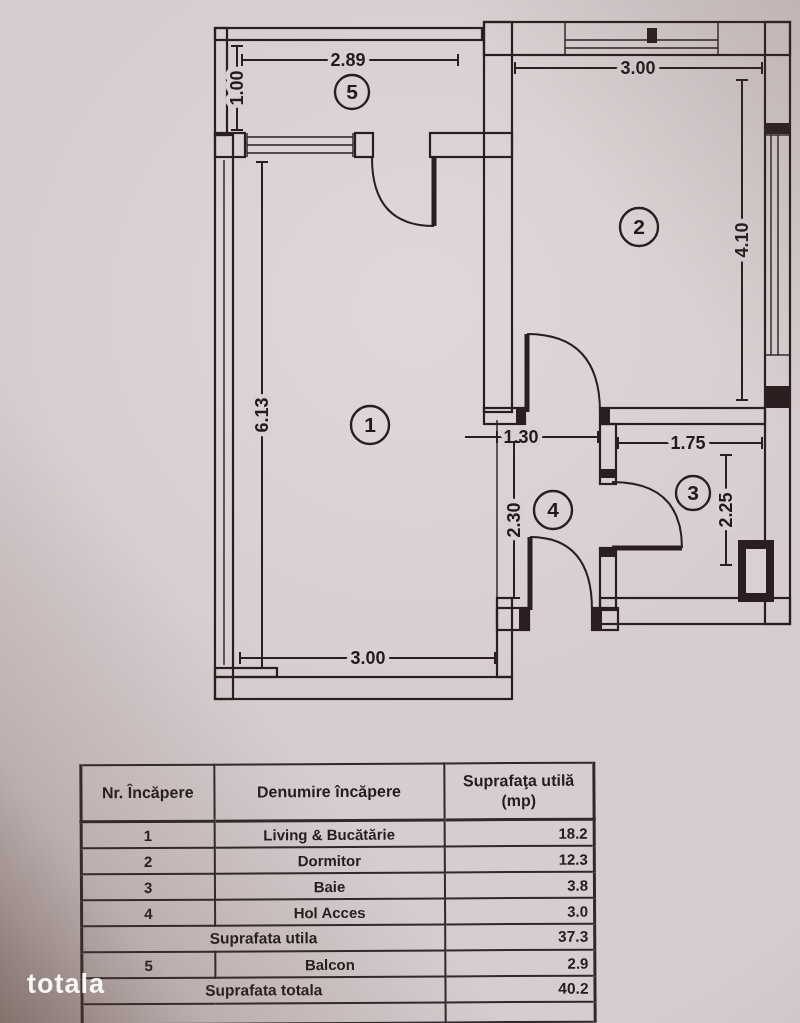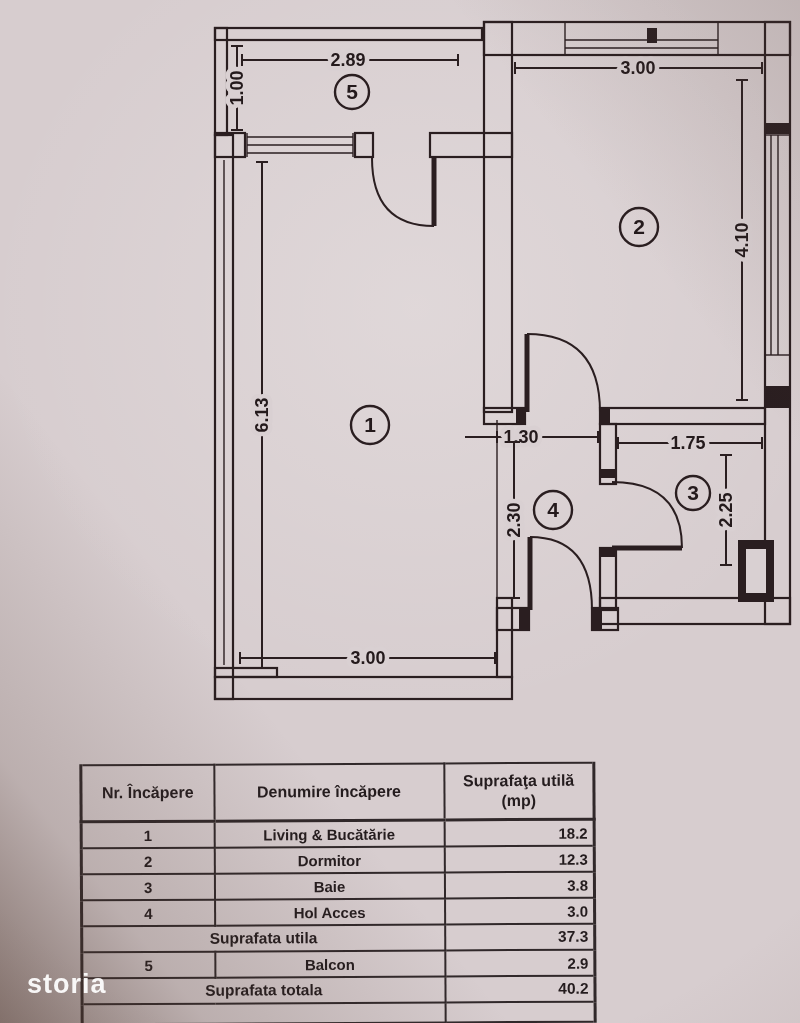--- a/index.html
+++ b/index.html
@@ -272,13 +272,13 @@
       <td class="num">40.2</td>
     </tr>
     <tr class="partial">
       <td colspan="2"></td>
       <td></td>
     </tr>
   </tbody>
 </table>
 
 <div id="vignette"></div>
-<div id="watermark">storia</div>
+<div id="watermark">totala</div>
 
 </body></html>

